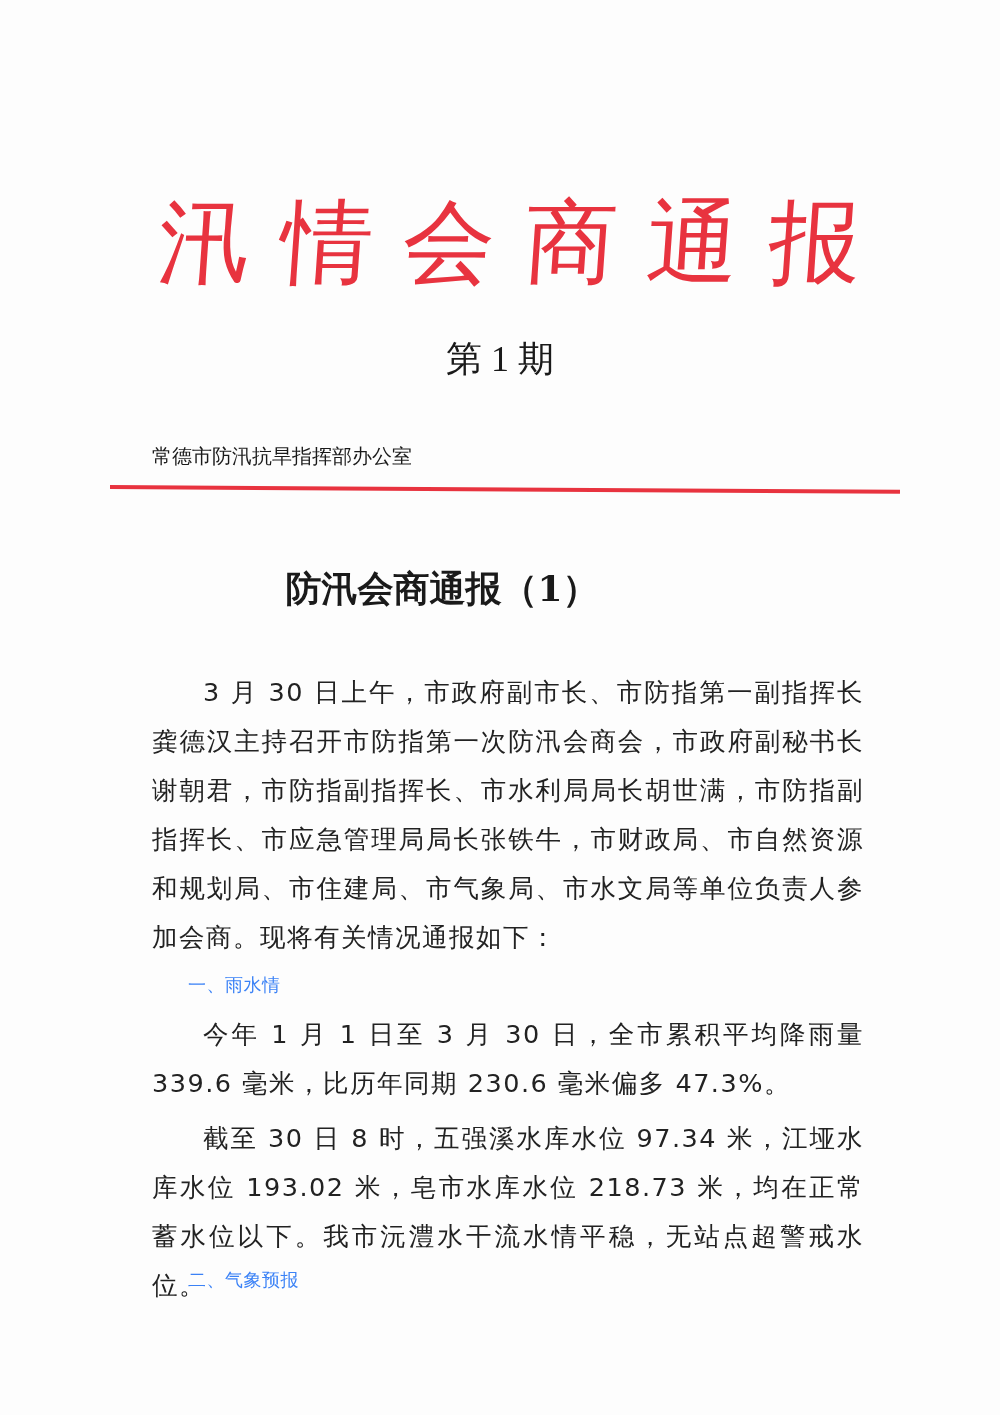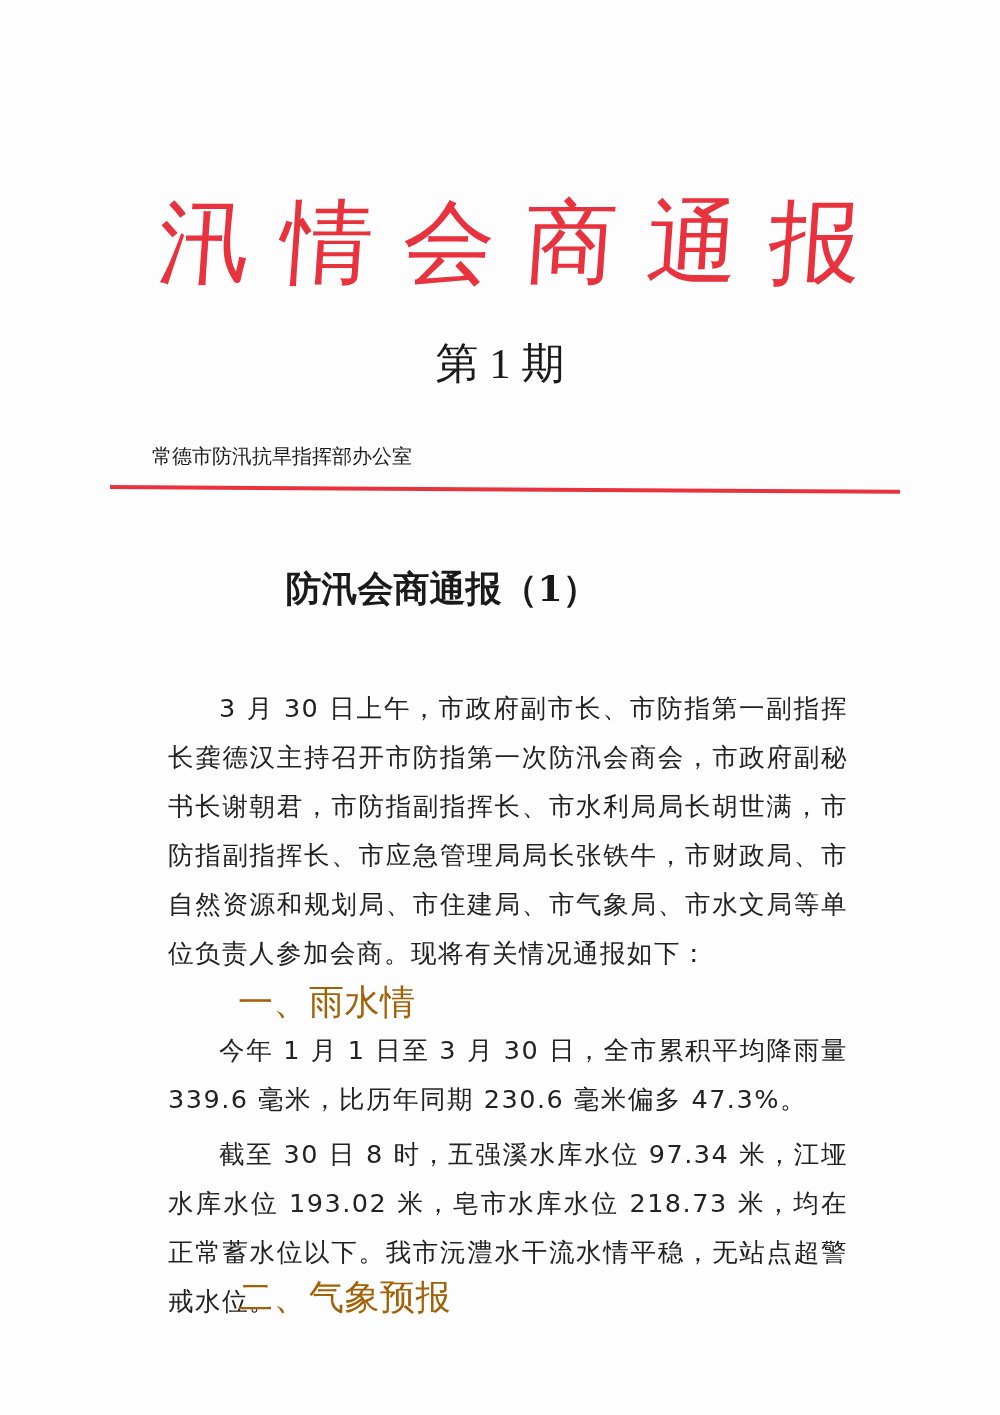--- a/index.html
+++ b/index.html
@@ -35,21 +35,21 @@
       width: 110px;
       text-align: center;
       transform: skewX(-4deg);
     }
     .issue {
       position: absolute;
       left: 0;
       width: 1000px;
       top: 335px;
       text-align: center;
-      font-size: 43px;
+      font-size: 36px;
       font-family: "Liberation Serif", serif;
     }
     .issuer-row {
       position: absolute;
       left: 152px;
       right: 140px;
       top: 443px;
       display: flex;
       justify-content: space-between;
       font-size: 20px;
@@ -81,30 +81,30 @@
       width: 712px;
       font-size: 25.5px;
       line-height: 49px;
       font-family: "DejaVu Sans", sans-serif;
       text-align: justify;
       text-align-last: left;
       letter-spacing: 1.5px;
       color: #222;
     }
     .body-text p {
-      margin: 16px;
+      margin: 0;
       text-indent: 2em;
     }
     .heading {
-      font-family: Liberation Sans, sans-serif;
-      font-size: 35px;
+      font-family: Liberation Serif, serif;
+      font-size: 18px;
       line-height: 49px;
       text-indent: 2em;
       margin: 0;
-      color: #a16207;
+      color: #3b82f6;
       letter-spacing: 0.5px;
     }
     #p1 { top: 668px; }
     #h1 { top: 961px; }
     #p2 { top: 1010px; }
     #p3 { top: 1114px; }
     #h2 { top: 1256px; }
   </style>
 </head>
 <body>

